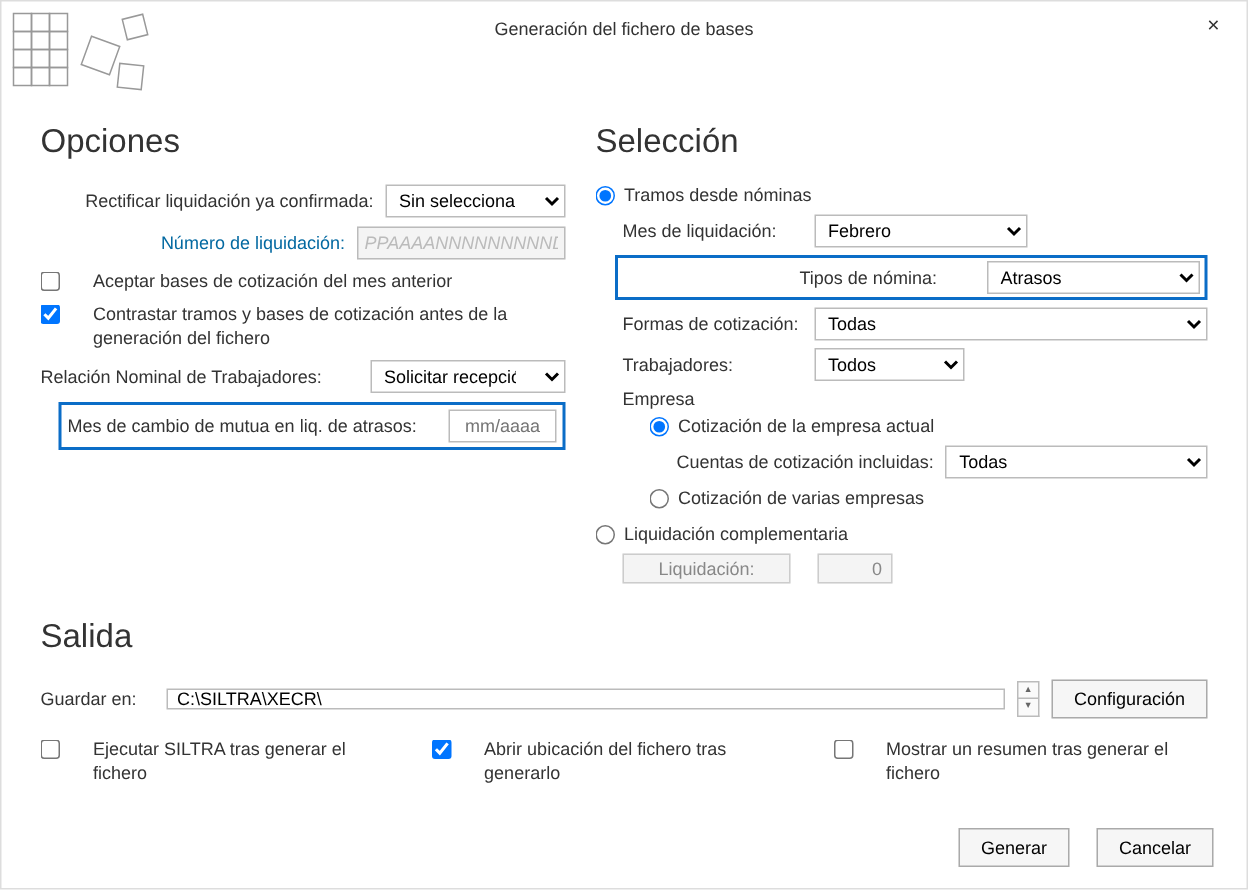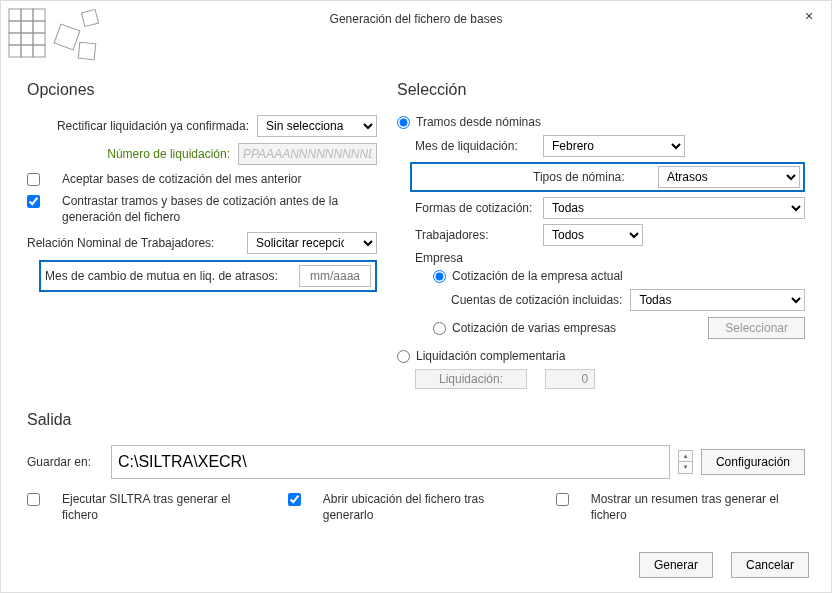--- a/index.html
+++ b/index.html
@@ -47,21 +47,21 @@
     height: 60px;
   }
   .content {
     position: absolute;
     top: 80px;
     left: 26px;
     right: 26px;
     bottom: 0;
   }
   h2.section-heading {
-    font-size: 16px;
+    font-size: 22px;
     font-weight: 400;
     color: #333;
     margin: 0 0 16px 0;
   }
   .columns {
     display: flex;
     gap: 20px;
   }
   .col-left { width: 350px; }
   .col-right { flex: 1; }
@@ -119,24 +119,24 @@
   .sub-indent { margin-left: 18px; }
   .salida-row {
     display: flex;
     align-items: center;
     gap: 8px;
     margin-bottom: 12px;
   }
   .salida-row input.path {
     flex: 1;
     border: 1px solid #bbb;
-    height: 34px;
+    height: 14px;
     padding: 2px 6px;
     font-family: inherit;
-    font-size: 16px;
+    font-size: 12px;
   }
   .spin {
     display: flex;
     flex-direction: column;
     justify-content: center;
     gap: 0;
     height: 26px;
   }
   .spin .sp {
     width: 15px;
@@ -242,21 +242,21 @@
       <h2 class="section-heading">Opciones</h2>
 
       <div class="form-row" style="justify-content: flex-end;">
         <label class="inline lbl" style="flex:1; text-align:right">Rectificar liquidación ya confirmada:</label>
         <select class="combo" style="width:120px">
           <option>Sin seleccionar</option>
         </select>
       </div>
 
       <div class="form-row" style="justify-content:flex-end;">
-        <label class="inline lbl" style="flex:1; text-align:right; color:#4d7c0f">Número de liquidación:</label>
+        <label class="inline lbl" style="flex:1; text-align:right; color:#0369a1">Número de liquidación:</label>
         <input class="txt ghost" style="width: 139px; font-style: italic;" disabled="" placeholder="PPAAAANNNNNNNNNDC">
       </div>
 
       <div class="checkbox-row">
         <input type="checkbox" style="">
         <span>Aceptar bases de cotización del mes anterior</span>
       </div>
 
       <div class="checkbox-row">
         <input type="checkbox" checked="" style="">
@@ -323,21 +323,20 @@
           </div>
           <div class="sel-row" style="margin-left:18px;">
             <span style="flex-shrink:0; margin-right:8px">Cuentas de cotización incluidas:</span>
             <select class="combo" style="flex:1">
               <option>Todas</option>
             </select>
           </div>
           <div class="radio-row" style="margin-top:6px;">
             <input type="radio" name="emp" style="">
             <span style="flex:1">Cotización de varias empresas</span>
-            <button class="btn small" disabled="">Seleccionar</button>
           </div>
         </div>
 
       </div>
 
       <div class="radio-row" style="margin-top:10px;">
         <input type="radio" name="mode" style="">
         <span>Liquidación complementaria</span>
       </div>
       <div class="sub-indent" style="display:flex; gap:18px; align-items:center;">

